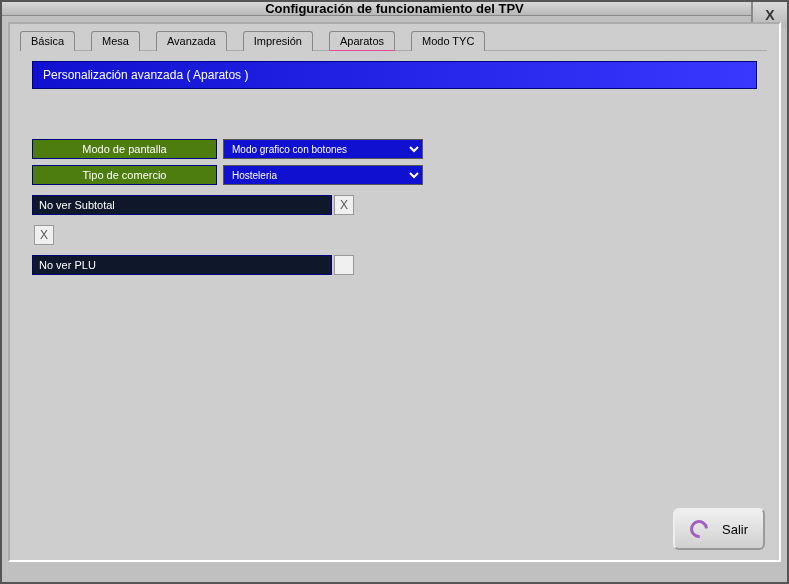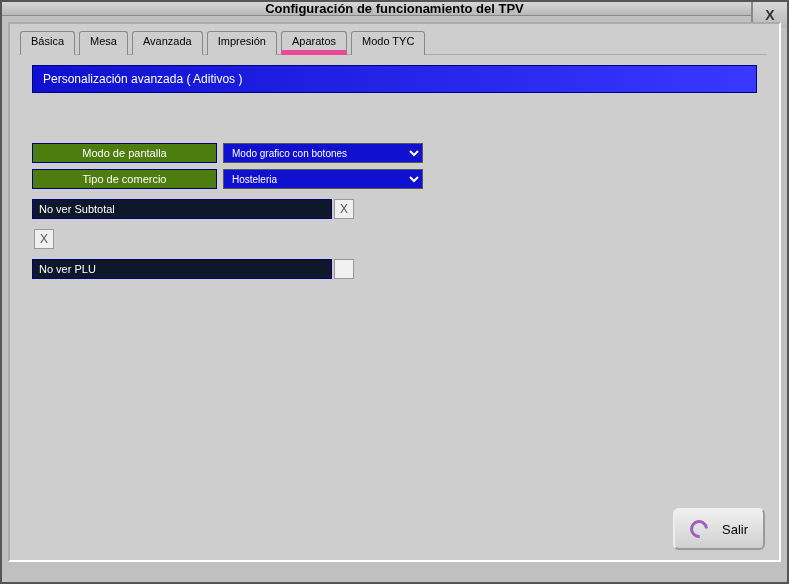--- a/index.html
+++ b/index.html
@@ -51,36 +51,36 @@
     .content-frame {
       margin: 6px;
       height: calc(100% - 40px);
       border: 2px inset #fff;
       background: #cecece;
       position: relative;
     }
     .tabs-row {
       display: flex;
       padding: 6px 10px 0 10px;
-      gap: 4px;
+      gap: 16px;
     }
     .tab {
       padding: 3px 10px;
       background: #cecece;
       border: 1px solid #888;
       border-bottom: none;
       font-size: 11px;
       cursor: pointer;
       position: relative;
       top: 1px;
       border-radius: 3px 3px 0 0;
     }
     .tab.active {
       background: #cecece;
-      border-bottom: 5px solid #ec4899;
+      border-bottom: 1px solid #ec4899;
       z-index: 2;
     }
     .tab-panel {
       margin: 0 12px;
       padding: 10px 10px;
       border-top: 1px solid #aaa;
       height: calc(100% - 95px);
     }
     .section-header {
       background: linear-gradient(to right, #1010d0, #3838ff);
@@ -185,21 +185,21 @@
     <div class="tabs-row">
       <div class="tab">Básica</div>
       <div class="tab">Mesa</div>
       <div class="tab">Avanzada</div>
       <div class="tab">Impresión</div>
       <div class="tab active">Aparatos</div>
       <div class="tab">Modo TYC</div>
     </div>
 
     <div class="tab-panel">
-      <div class="section-header">Personalización avanzada ( Aditivos )</div>
+      <div class="section-header">Personalización avanzada ( Aparatos )</div>
 
       <div class="form-row">
         <div class="form-label">Modo de pantalla</div>
         <select class="form-select">
           <option>Modo grafico con botones</option>
         </select>
       </div>
 
       <div class="form-row">
         <div class="form-label">Tipo de comercio</div>

